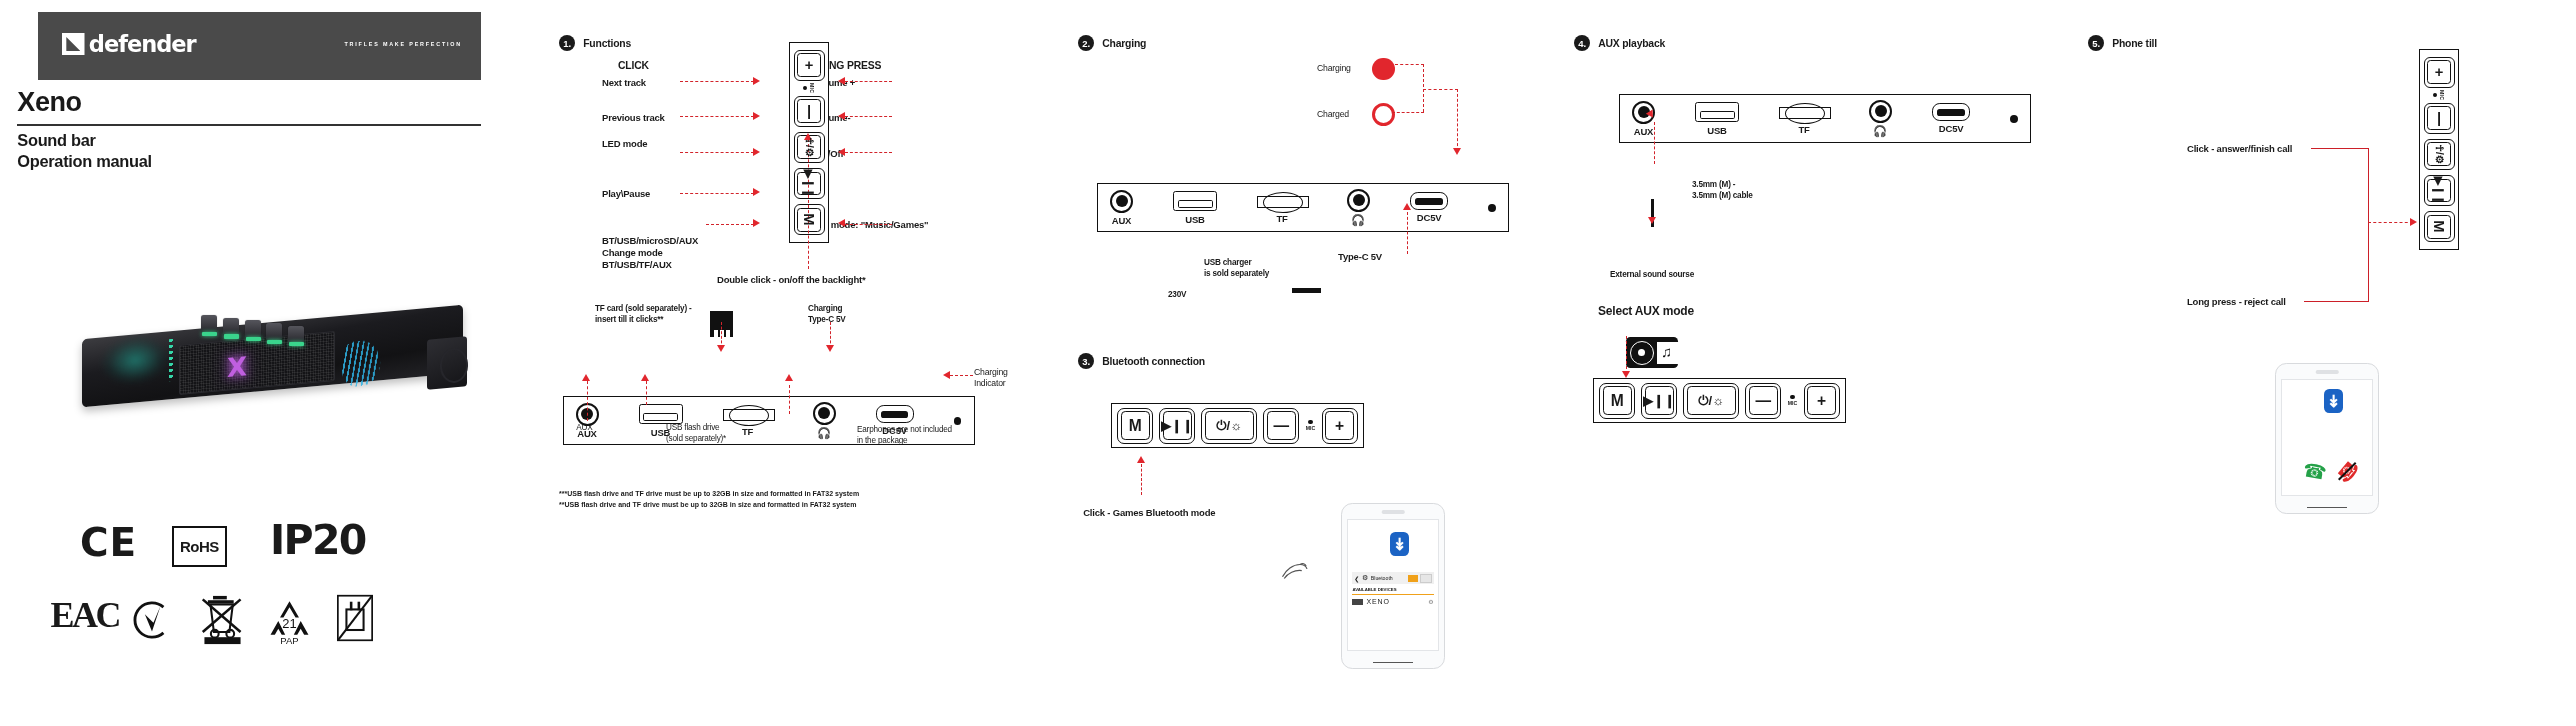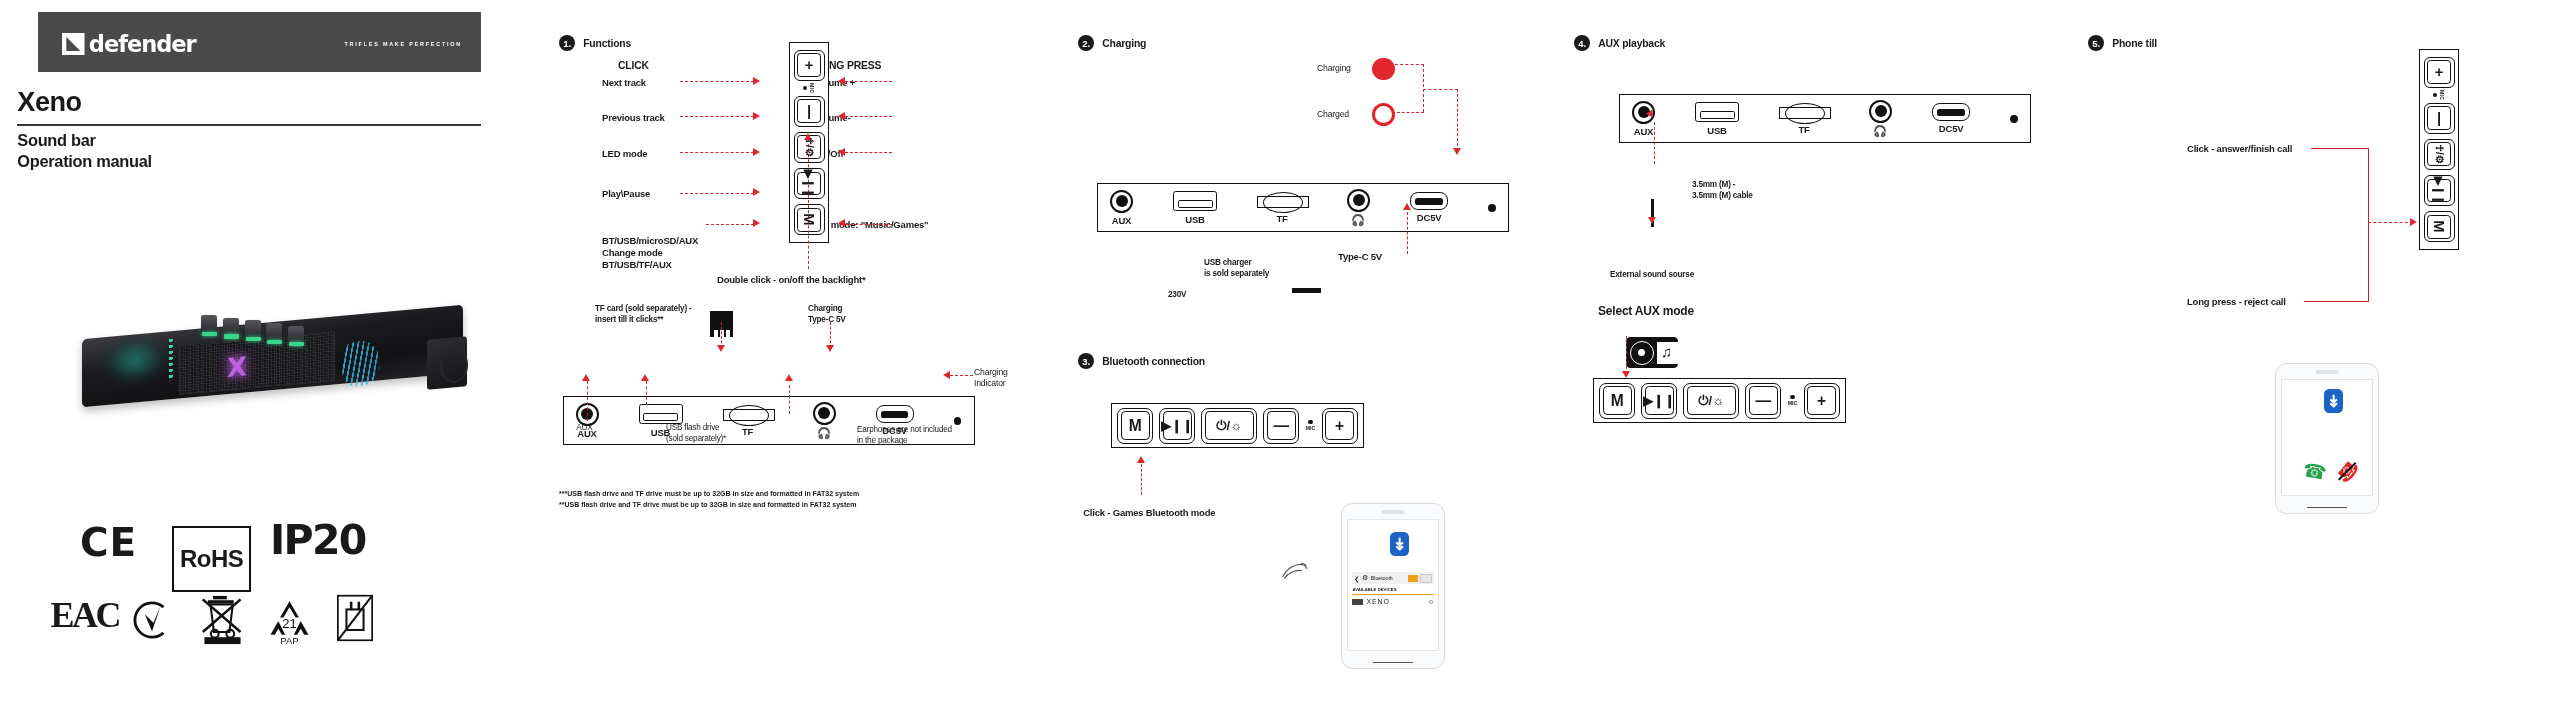--- a/index.html
+++ b/index.html
@@ -6,21 +6,21 @@
   body{width:2576px;height:726px;font-family:"Liberation Sans",sans-serif;color:#1a1a1a;overflow:hidden;position:relative;}
   .page{position:relative;width:2576px;height:726px;background:#fff;}
 
   
   .abs{position:absolute;}
   .lbl{font-weight:bold;font-size:9.5px;line-height:1.25;letter-spacing:-0.2px;}
   .lbl-sm{font-weight:bold;font-size:8.2px;line-height:1.3;letter-spacing:-0.2px;}
 
   
   .cover{position:absolute;left:0;top:0;width:537px;height:726px;}
-  .brandbar{position:absolute;left:38px;top:12px;width:443px;height:60px;background:#4a4a4a;}
+  .brandbar{position:absolute;left:38px;top:12px;width:443px;height:68px;background:#4a4a4a;}
   .logo{position:absolute;left:24px;top:19px;display:flex;align-items:center;}
   .logo-mark{width:22.5px;height:22.5px;position:relative;margin-right:4.3px;}
   .logo-mark:before{content:"";position:absolute;inset:0;background:#fff;
      clip-path:polygon(0 0,100% 0,100% 100%,0 100%,0 0);}
   .logo-mark:after{content:"";position:absolute;left:4.3px;top:4.3px;width:14px;height:14px;background:#4a4a4a;
      clip-path:polygon(0 0, 100% 100%, 0 100%);}
   .logo-word{color:#fff;font-size:22.5px;font-weight:bold;letter-spacing:-1px;font-family:"DejaVu Sans",sans-serif;}
   .tagline{position:absolute;right:19px;top:28.6px;color:#fff;font-size:5.4px;letter-spacing:1.8px;font-weight:bold;}
 
   .title-xeno{position:absolute;left:17.3px;top:87px;font-size:27px;font-weight:bold;letter-spacing:-0.4px;}
@@ -55,21 +55,21 @@
      border:2.6px solid #26262b;transform:skewY(-5deg) rotate(-6deg);}
   .knob{position:absolute;width:16.4px;height:17.3px;border-radius:2.6px;
      background:linear-gradient(180deg,#55555c,#26262b);box-shadow:0 0.9px 0.9px rgba(0,0,0,.5);}
   .knob i{position:absolute;left:0.9px;bottom:-3.5px;width:14.7px;height:4.3px;background:#3ad48c;border-radius:0.9px;
      box-shadow:0 0 4.3px #3ad48c;display:block;}
 
   
   .certs{position:absolute;left:35px;top:516px;width:372px;height:156px;}
   .ce{position:absolute;left:45px;top:3.5px;font-size:39px;font-weight:bold;letter-spacing:0.9px;
       font-family:"DejaVu Sans",sans-serif;}
-  .rohs{position:absolute;left:137px;top:10.4px;border:2.2px solid #111;padding:17px 6px;font-size:24px;font-weight:bold;letter-spacing:-0.5px;}
+  .rohs{position:absolute;left:137px;top:10.4px;border:2.2px solid #111;padding:10px 6px;font-size:15px;font-weight:bold;letter-spacing:-0.5px;}
   .ip20{position:absolute;left:235px;top:0px;font-size:41px;font-weight:bold;letter-spacing:-1.7px;font-family:"DejaVu Sans",sans-serif;}
   .eac{position:absolute;left:15.6px;top:78px;font-size:36px;font-weight:bold;letter-spacing:-2.6px;font-family:Liberation Serif, serif;}
   .cert-ico{position:absolute;width:40px;height:48px;}
 
   
   .stepnum{width:16.4px;height:16.4px;border-radius:50%;background:#1a1a1a;color:#fff;font-size:9.5px;
       font-weight:bold;display:flex;align-items:center;justify-content:center;}
   .steptitle{font-size:10.4px;font-weight:bold;margin-left:7.8px;letter-spacing:-0.2px;}
   .stephead{display:flex;align-items:center;}
 
@@ -234,21 +234,21 @@
     <div class="stephead">
       <div class="stepnum">1.</div>
       <div class="steptitle">Functions</div>
     </div>
 
     <div class="lbl abs" style="left:59px;top:24px;font-size:10.4px;">CLICK</div>
     <div class="lbl abs" style="left:256px;top:24px;font-size:10.4px;">LONG PRESS</div>
 
     <div class="lbl abs" style="left:43px;top:42px;">Next track</div>
     <div class="lbl abs" style="left:43px;top:77px;">Previous track</div>
-    <div class="lbl abs" style="left:43px;top:113px;">LED mode</div>
+    <div class="lbl abs" style="left:43px;top:103px;">LED mode</div>
     <div class="lbl abs" style="left:43px;top:153px;">Play\Pause</div>
     <div class="lbl abs" style="left:43px;top:200px;white-space:pre-line;">BT/USB/microSD/AUX
 Change mode
 BT/USB/TF/AUX</div>
 
     <div class="lbl abs" style="left:256px;top:42px;">Volume +</div>
     <div class="lbl abs" style="left:256px;top:77px;">Volume-</div>
     <div class="lbl abs" style="left:256px;top:113px;">On/Off</div>
     <div class="lbl abs" style="left:256px;top:184px;">EQ mode: "Music/Games"</div>
 

